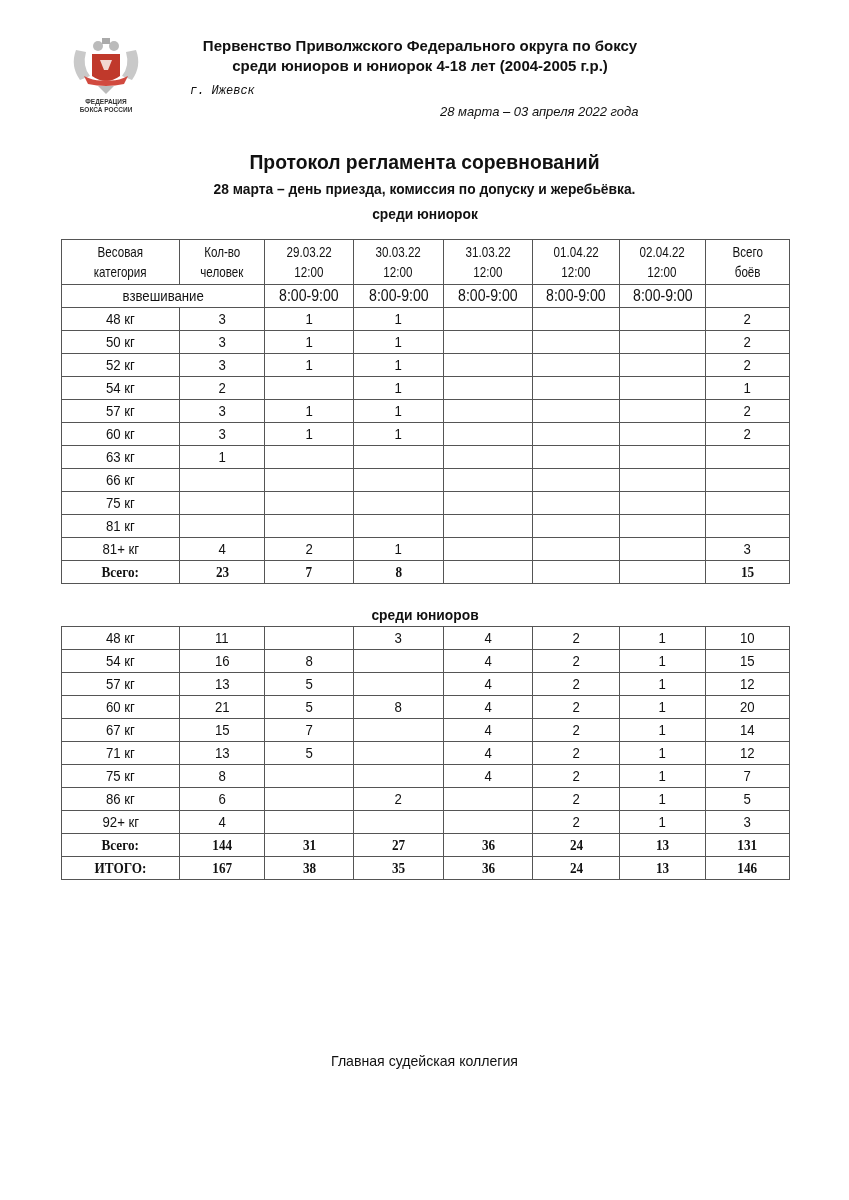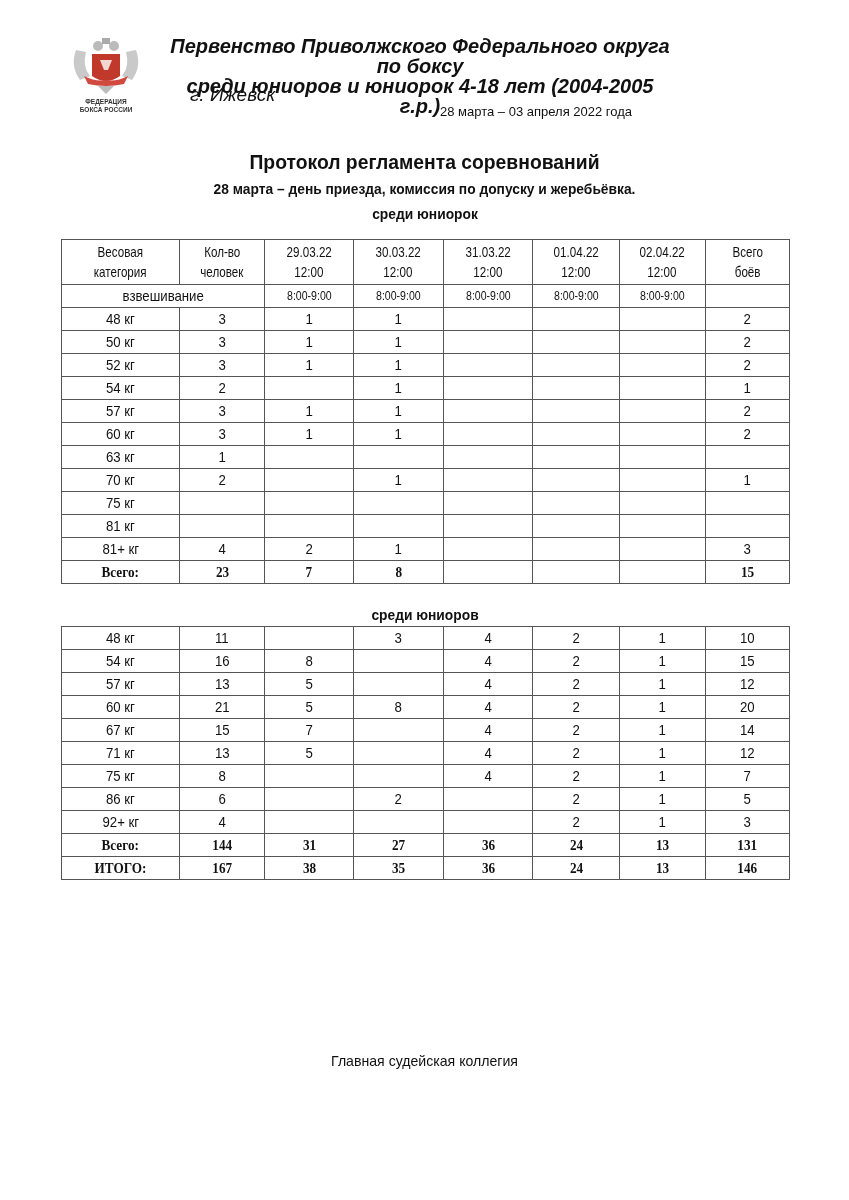--- a/index.html
+++ b/index.html
@@ -1,29 +1,29 @@
 <!DOCTYPE html>
 <html><head>
 <meta charset="utf-8">
 <style>
   html, body { margin:0; padding:0; background:#ffffff; }
   body { width:849px; height:1200px; position:relative; font-family:"Liberation Sans", sans-serif; color:#111; overflow:hidden; }
   .logo { position:absolute; left:68px; top:36px; width:76px; height:84px; }
   .logo-text { position:absolute; left:0; top:62px; width:76px; text-align:center; font-size:6.5px; font-weight:bold; line-height:8px; color:#333; }
-  .hdr-title { position:absolute; left:170px; top:36px; width:500px; text-align:center; font-style:italic; font-weight:bold; font-size:20px; line-height:20px; }
-  .hdr-city { position:absolute; left:190px; top:84px; font-style:italic; font-size:19px; }
-  .hdr-dates { position:absolute; left:440px; top:104px; font-size:13px; }
+  .hdr-title { position:absolute; left:170px; top:36px; width:500px; text-align:center; font-weight:bold; font-size:15px; line-height:20px; }
+  .hdr-city { position:absolute; left:190px; top:84px; font-style:italic; font-size:12px;font-family:Liberation Mono, monospace; }
+  .hdr-dates { position:absolute; left:440px; top:104px; font-style:italic; font-size:13px; }
   .doc-title { position:absolute; left:0; width:849px; top:150px; text-align:center; font-weight:bold; font-size:21px; transform:scaleX(0.92); }
   .doc-sub { position:absolute; left:0; width:849px; top:180px; text-align:center; font-weight:bold; font-size:15px; transform:scaleX(0.92); }
   .sec-label { position:absolute; left:61px; width:728px; text-align:center; font-weight:bold; font-size:15px; transform:scaleX(0.92); }
   table { position:absolute; left:61px; border-collapse:collapse; width:728px; table-layout:fixed; font-size:15px; }
   td { border:1.3px solid #555; text-align:center; padding:0; height:22px; line-height:22px; overflow:hidden; white-space:nowrap; }
   td span { display:inline-block; transform:scaleX(0.88); }
   .hdr-cell { height:44px; line-height:20px; }
-  .small { font-size:12px; }
+  .small { font-size:16px; }
   .bold { font-weight:bold;font-family:Liberation Serif, serif; }
   .footer { position:absolute; left:0; width:849px; top:1052px; text-align:center; font-size:15px; transform:scaleX(0.94); }
 </style>
 </head>
 <body>
 
 <div class="logo">
   <svg width="76" height="60" viewBox="0 0 76 60">
     <path d="M8 14 Q2 30 12 44 L22 40 Q14 30 18 16 Z" fill="#c9c9c9"></path>
     <path d="M68 14 Q74 30 64 44 L54 40 Q62 30 58 16 Z" fill="#c9c9c9"></path>
@@ -148,28 +148,28 @@
         <td><span>63 кг</span></td>
         <td><span>1</span></td>
         <td><span></span></td>
         <td><span></span></td>
         <td><span></span></td>
         <td><span></span></td>
         <td><span></span></td>
         <td><span></span></td>
       </tr>
       <tr>
-        <td><span>70 кг</span></td>
-        <td><span>2</span></td>
-        <td><span></span></td>
-        <td><span>1</span></td>
-        <td><span></span></td>
-        <td><span></span></td>
-        <td><span></span></td>
-        <td><span>1</span></td>
+        <td><span>66 кг</span></td>
+        <td><span></span></td>
+        <td><span></span></td>
+        <td><span></span></td>
+        <td><span></span></td>
+        <td><span></span></td>
+        <td><span></span></td>
+        <td><span></span></td>
       </tr>
       <tr>
         <td><span>75 кг</span></td>
         <td><span></span></td>
         <td><span></span></td>
         <td><span></span></td>
         <td><span></span></td>
         <td><span></span></td>
         <td><span></span></td>
         <td><span></span></td>

